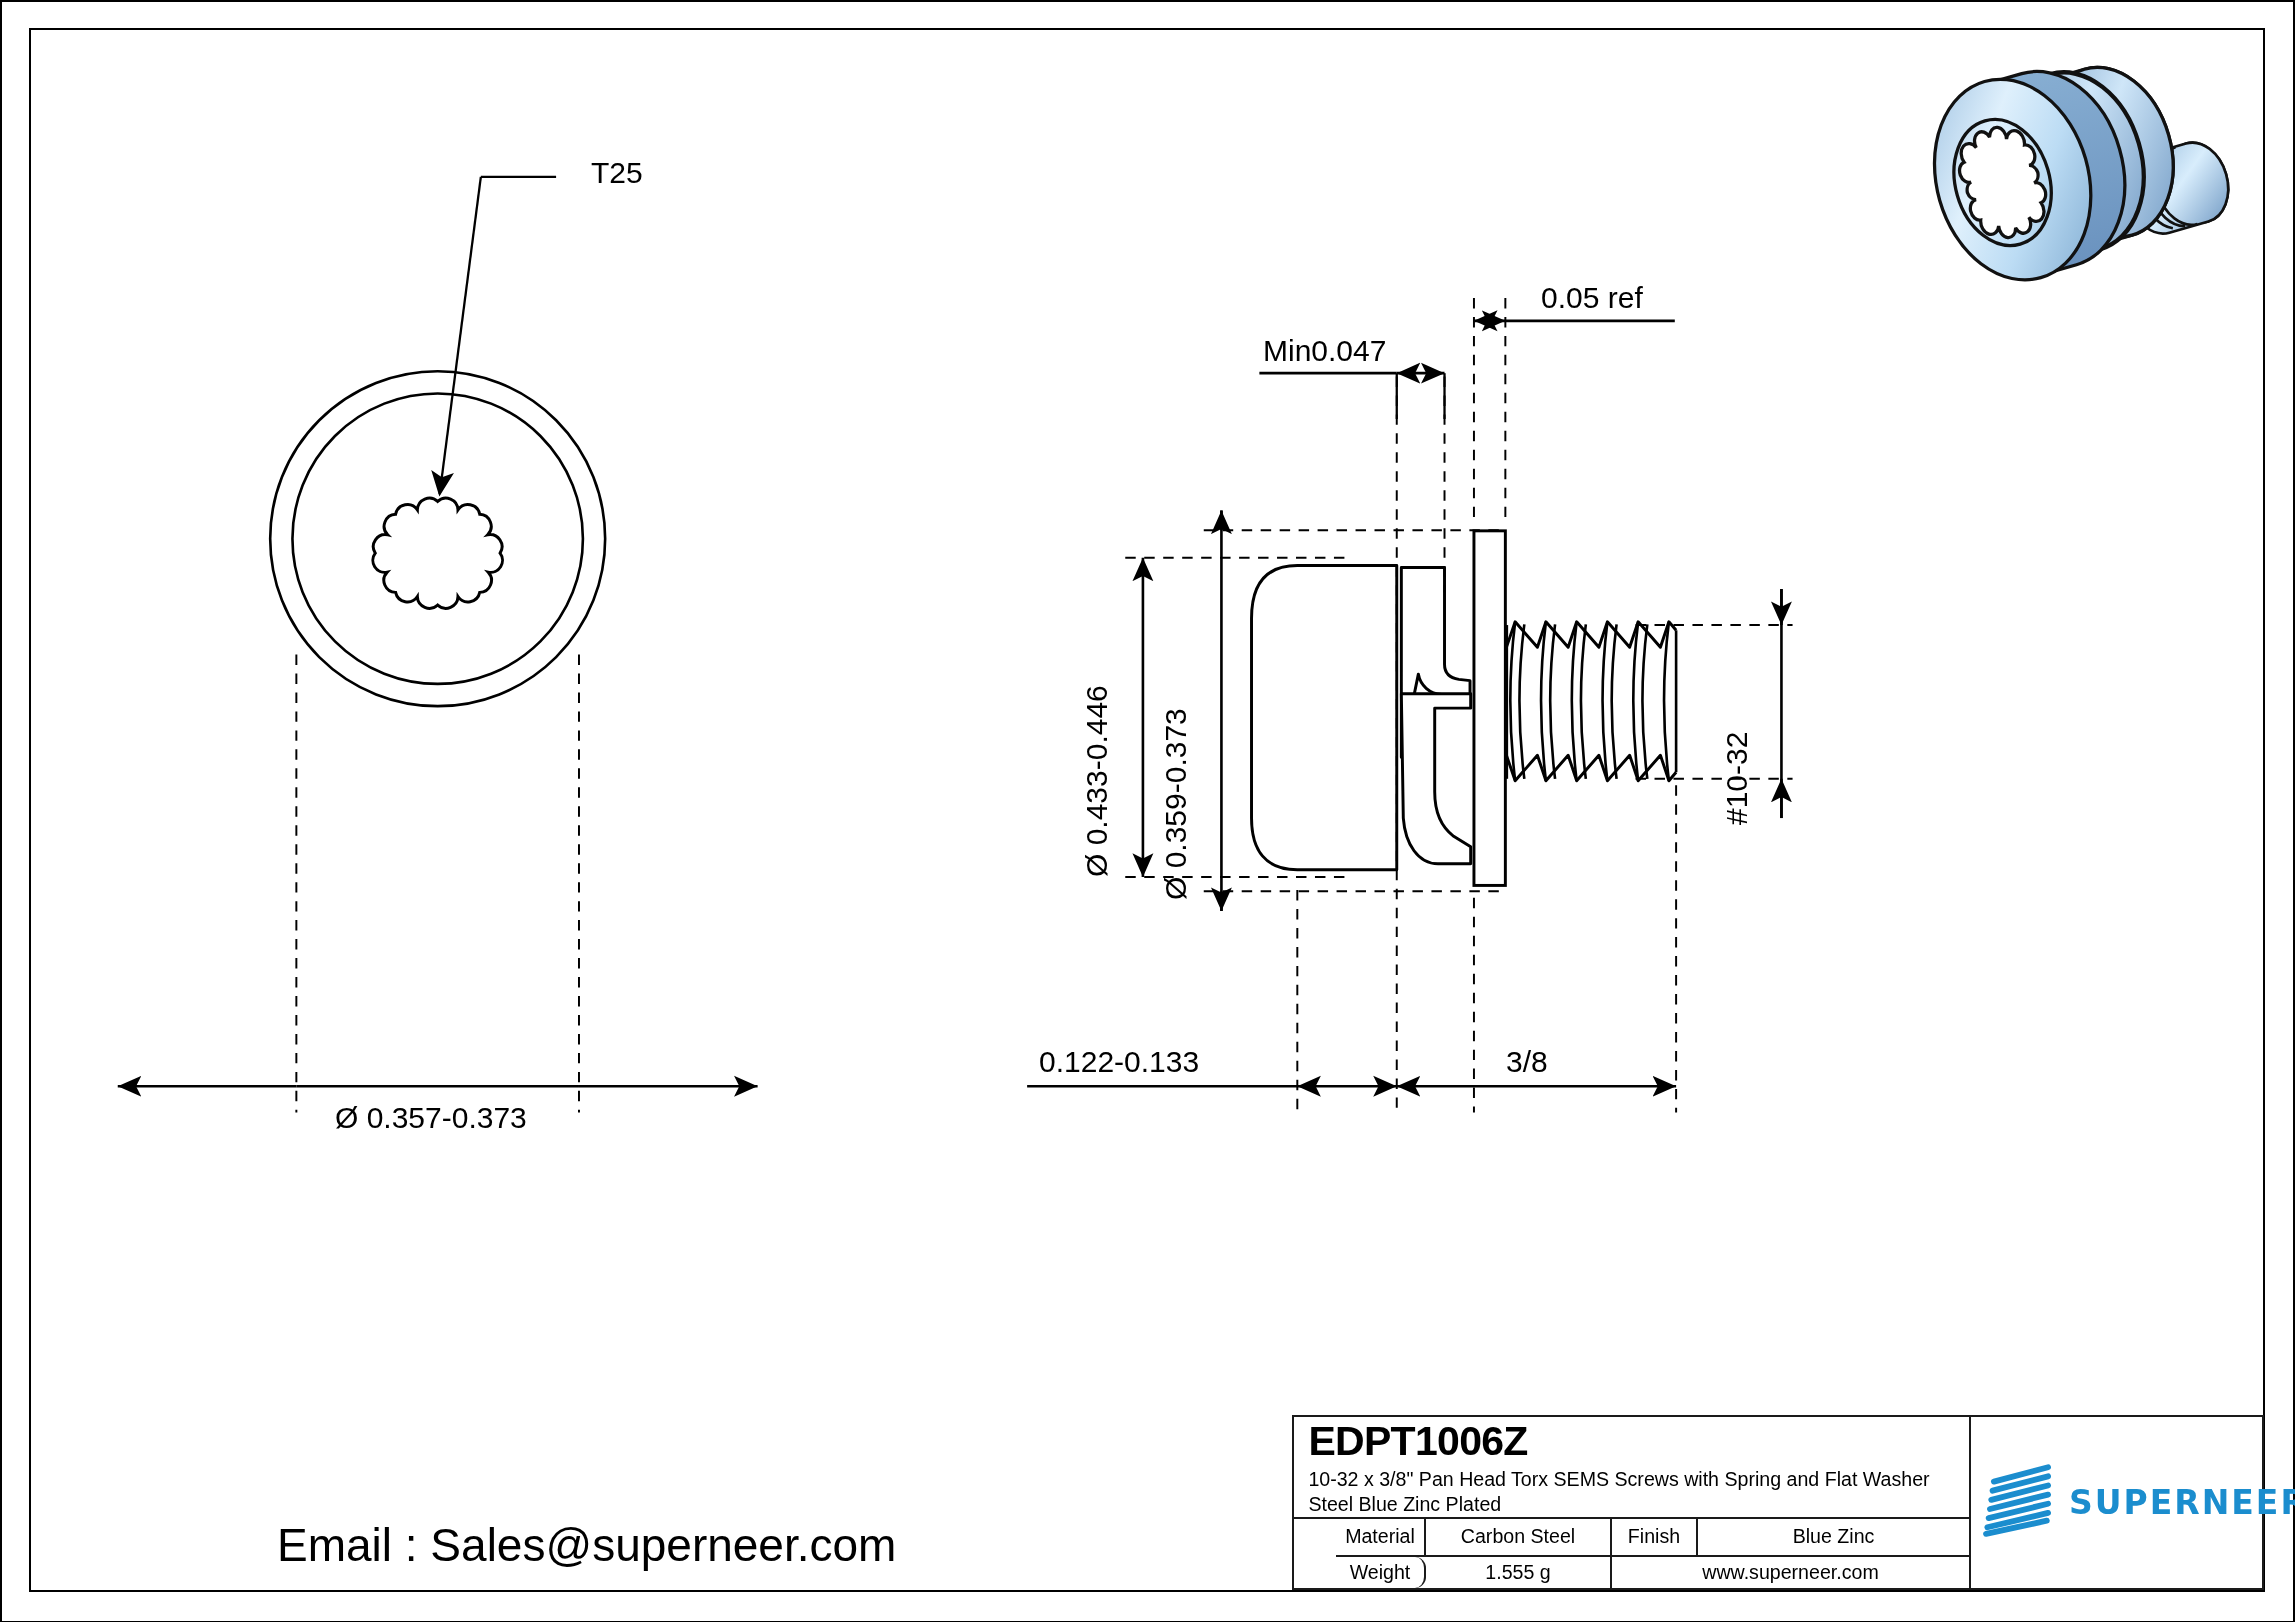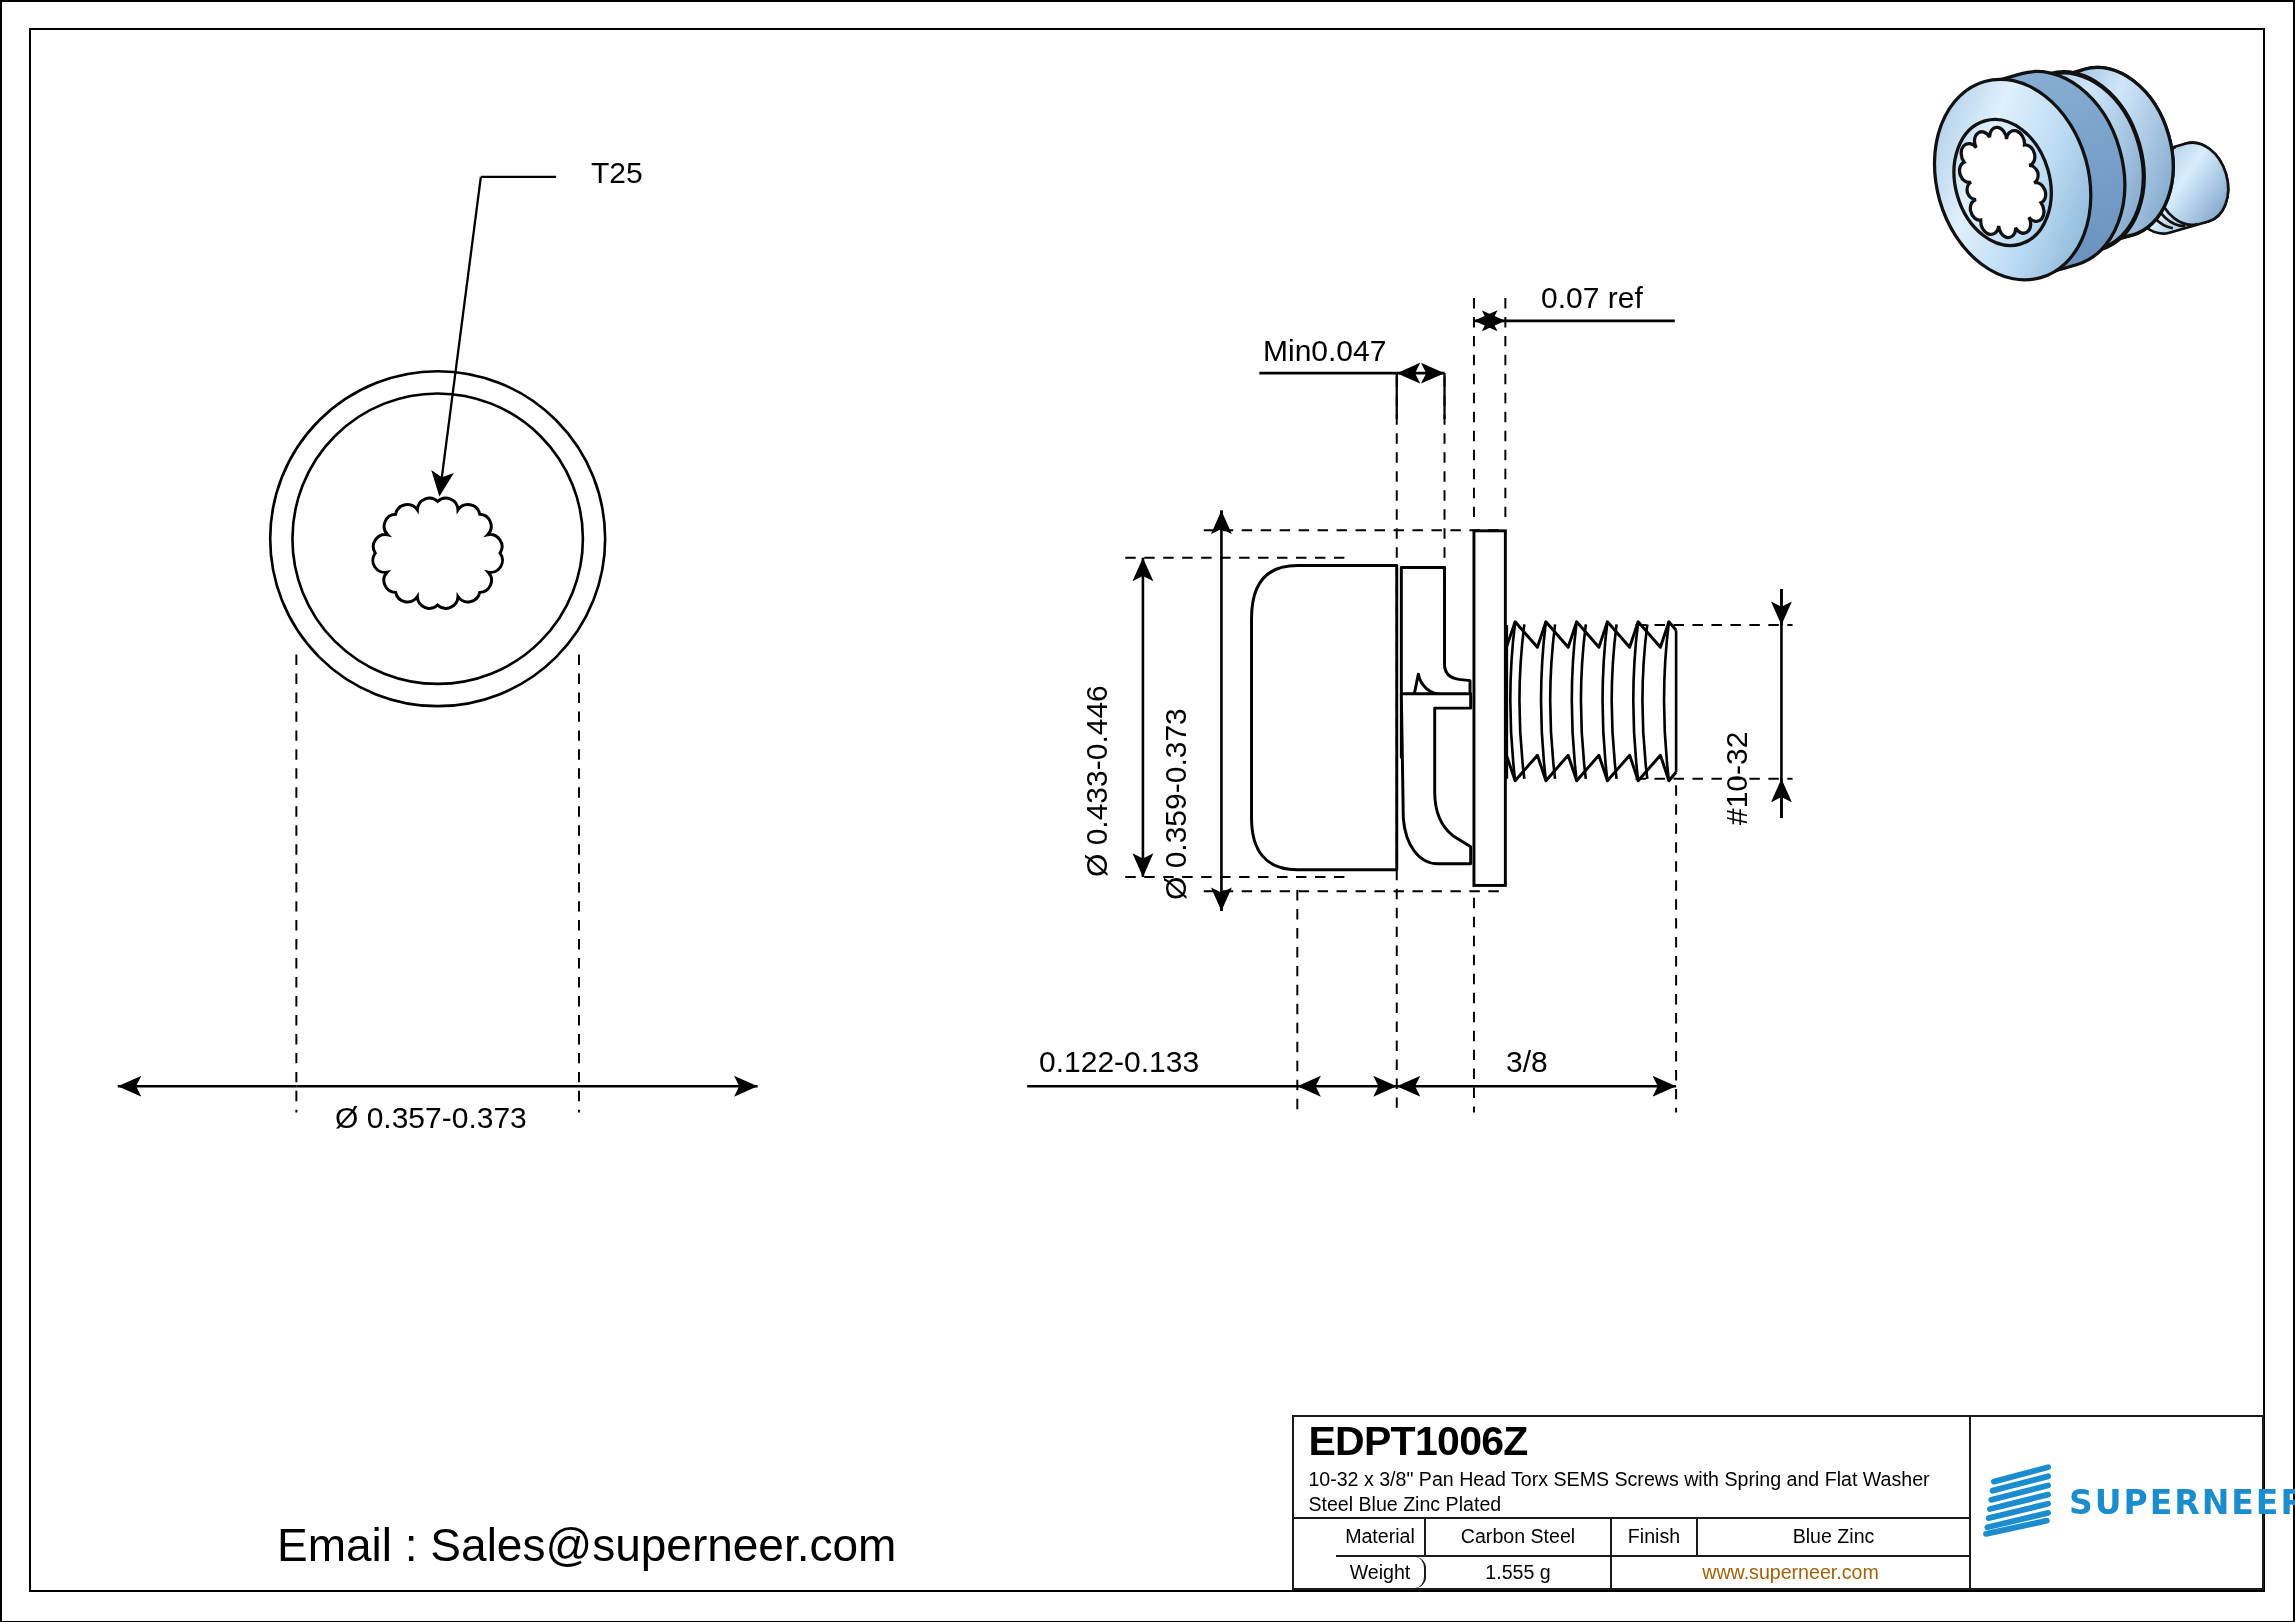--- a/index.html
+++ b/index.html
@@ -113,21 +113,21 @@
     color: #000;
     height: 100%;
   }
   .tb-cell.bordered-right { border-right: 2px solid #1a1a1a; }
   .c-material-label { flex: 0 0 90px; }
   .c-material-value { flex: 0 0 186px; }
   .c-finish-label   { flex: 0 0 86px; }
   .c-finish-value   { flex: 1 1 auto; }
   .c-weight-label   { flex: 0 0 90px; border-radius: 11px; }
   .c-weight-value   { flex: 0 0 186px; }
-  .c-website        { flex: 1 1 auto; color: #a16207; text-align: right; }
+  .c-website        { flex: 1 1 auto; color: #000000; text-align: right; }
   #tb-right {
     flex: 1 1 auto;
     position: relative;
     display: flex;
     flex-direction: row;
     align-items: center;
     justify-content: center;
   }
   #logo-mark { width: 98px; height: 77px; margin-bottom: 3.9px; }
   #logo-word {
@@ -384,21 +384,21 @@
   <div class="dimtext" style="left:579px; top:158px;margin-left:12px;">T25</div>
 
   <div class="dimtext" style="left:335px; top:1103px;">Ø 0.357-0.373</div>
 
   <div class="dimtext vert" style="left:1112px; top:847px;">Ø 0.433-0.446</div>
 
   <div class="dimtext vert" style="left:1191px; top:870px;">Ø 0.359-0.373</div>
 
   <div class="dimtext" style="left:1263px; top:336px;">Min0.047</div>
 
-  <div class="dimtext" style="left:1541px; top:283px;">0.07 ref</div>
+  <div class="dimtext" style="left:1541px; top:283px;">0.05 ref</div>
 
   <div class="dimtext vert" style="left:1752px; top:795px;">#10-32</div>
 
   <div class="dimtext" style="left:1039px; top:1047px;">0.122-0.133</div>
 
   <div class="dimtext" style="left:1506px; top:1047px;">3/8</div>
 
   <svg id="iso-render" viewBox="0 0 580 500">
     <g transform="rotate(-16 290 250)">
 

